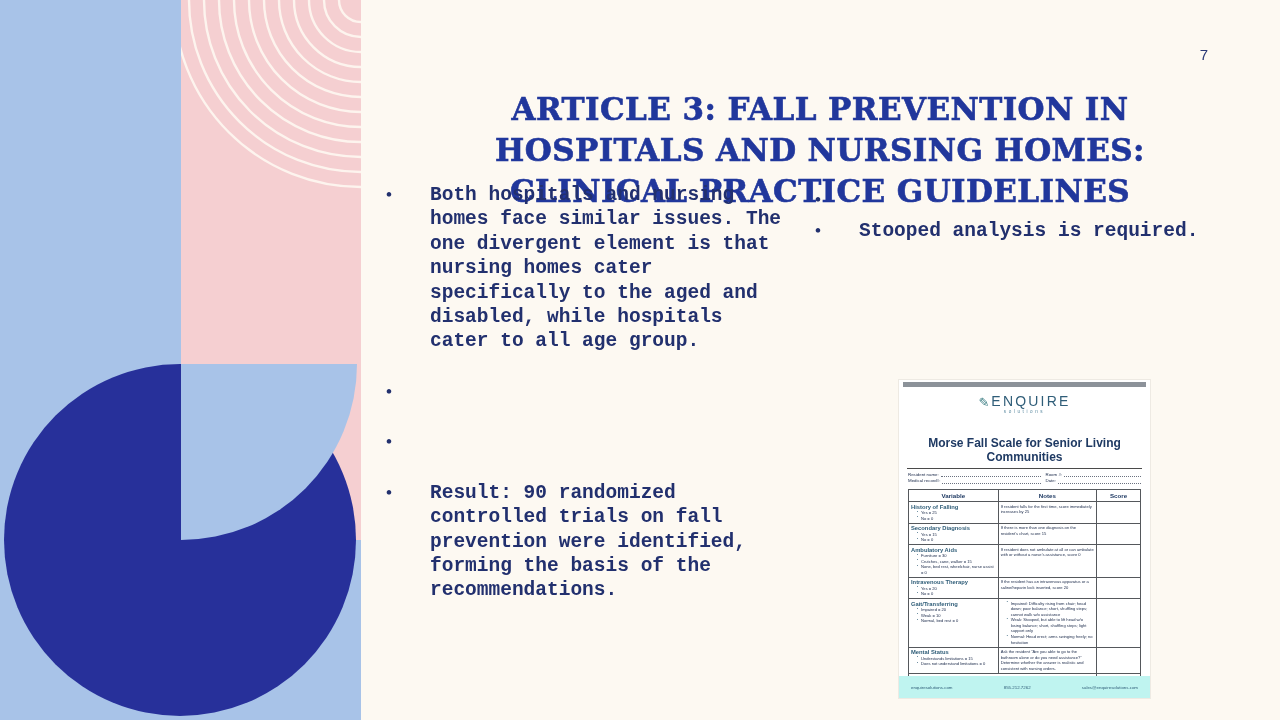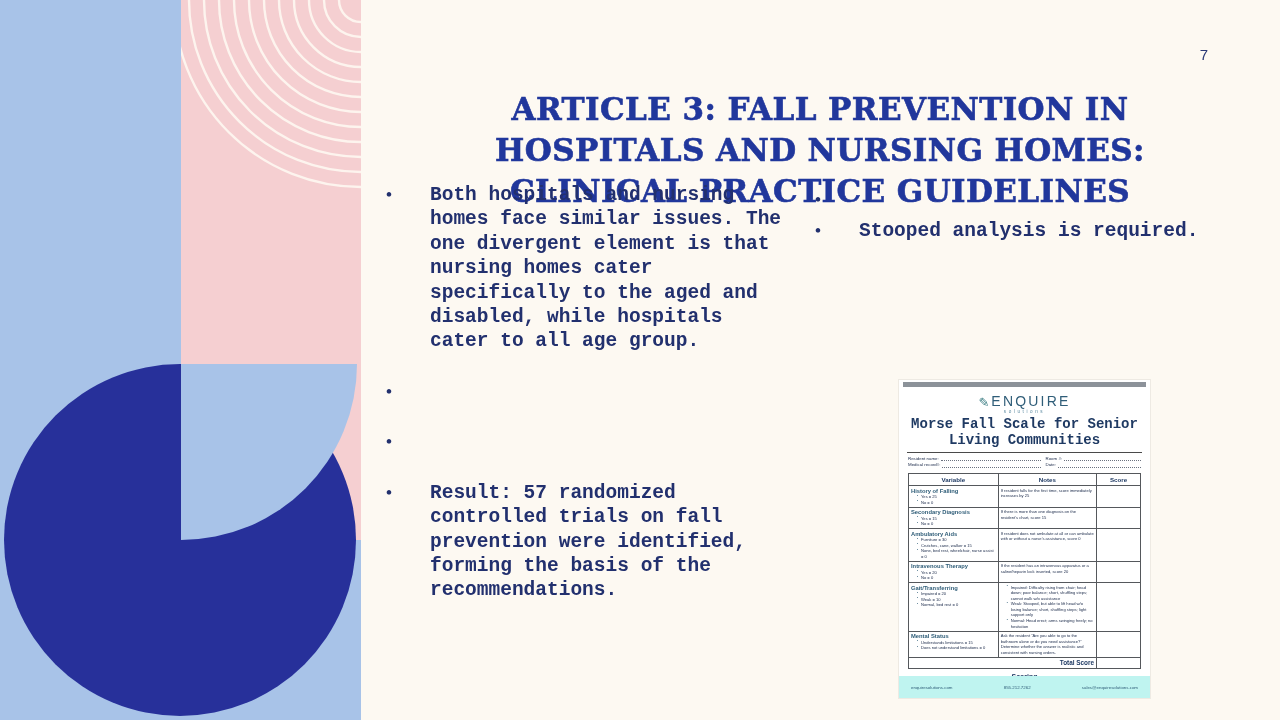--- a/index.html
+++ b/index.html
@@ -183,24 +183,23 @@
   }
   .form-logo .sub {
     font-size: 4.6px;
     letter-spacing: 2.6px;
     color: #5b8aa0;
     margin-top: 1px;
   }
   .form-title {
     text-align: center;
     font-weight: bold;
-    font-size: 14px;
+    font-size: 12px;
     color: #1f3a63;
-    margin: 1px 0 4px 0;
-    font-family: Liberation Mono, monospace;
+    margin: 21px 0 4px 0;
   }
   .form-rule {
     height: 1px;
     background: #4a4a4a;
     margin: 0 8px;
   }
   .form-fields {
     margin: 3px 9px 4px 9px;
     font-size: 4.4px;
     color: #1b2a4a;
@@ -346,21 +345,21 @@
       <span class="bullet-text">Both hospitals and nursing homes face similar issues. The one divergent element is that nursing homes cater specifically to the aged and disabled, while hospitals cater to all age group.</span>
     </div>
     <div class="bullet-row">
       <span class="bullet-dot">•</span>
     </div>
     <div class="bullet-row">
       <span class="bullet-dot">•</span>
     </div>
     <div class="bullet-row tight">
       <span class="bullet-dot">•</span>
-      <span class="bullet-text">Result: 57 randomized controlled trials on fall prevention were identified, forming the basis of the recommendations.</span>
+      <span class="bullet-text">Result: 90 randomized controlled trials on fall prevention were identified, forming the basis of the recommendations.</span>
     </div>
   </div>
 
   <div class="col col-right">
     <div class="bullet-row tight">
       <span class="bullet-dot">•</span>
     </div>
     <div class="bullet-row tight">
       <span class="bullet-dot">•</span>
       <span class="bullet-text">Stooped analysis is required.</span>

